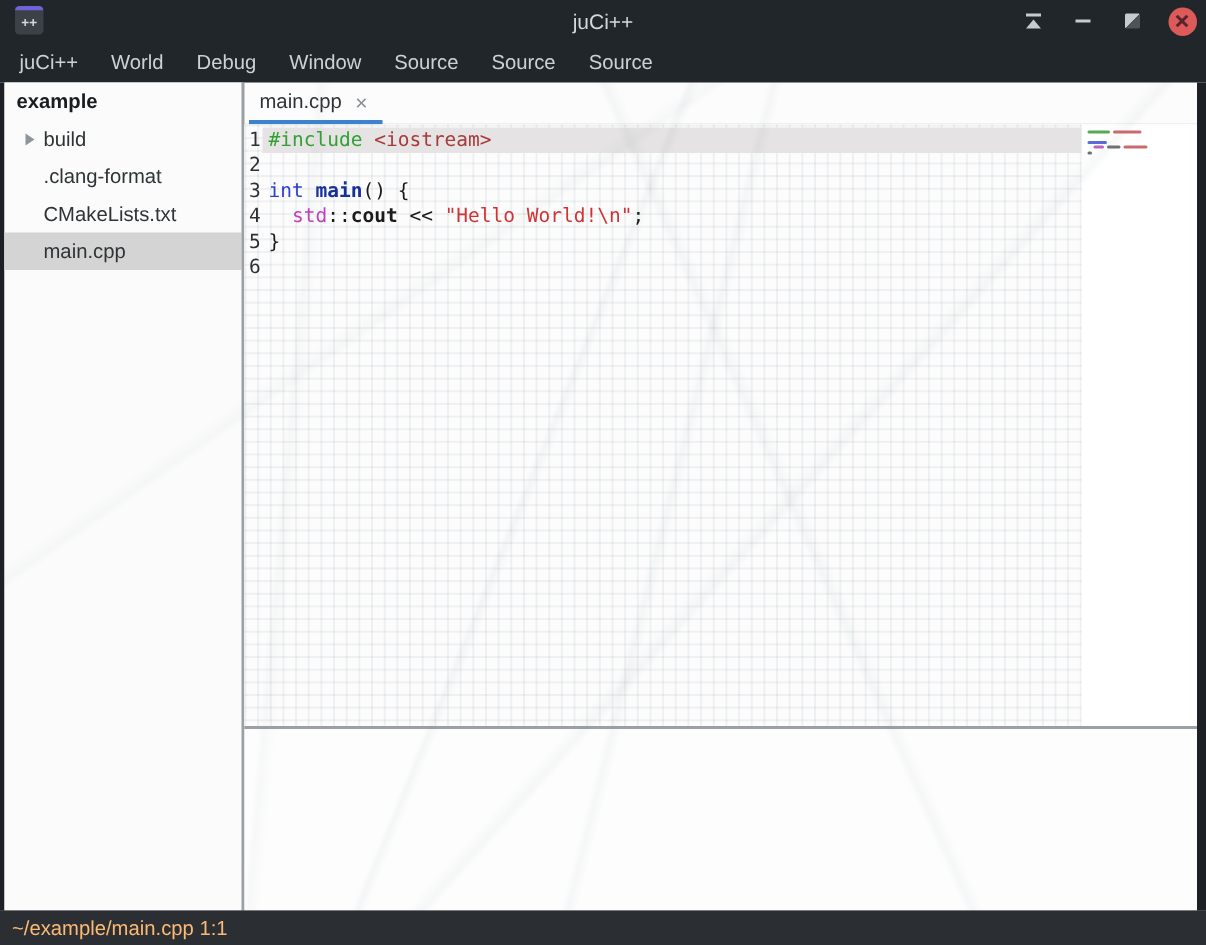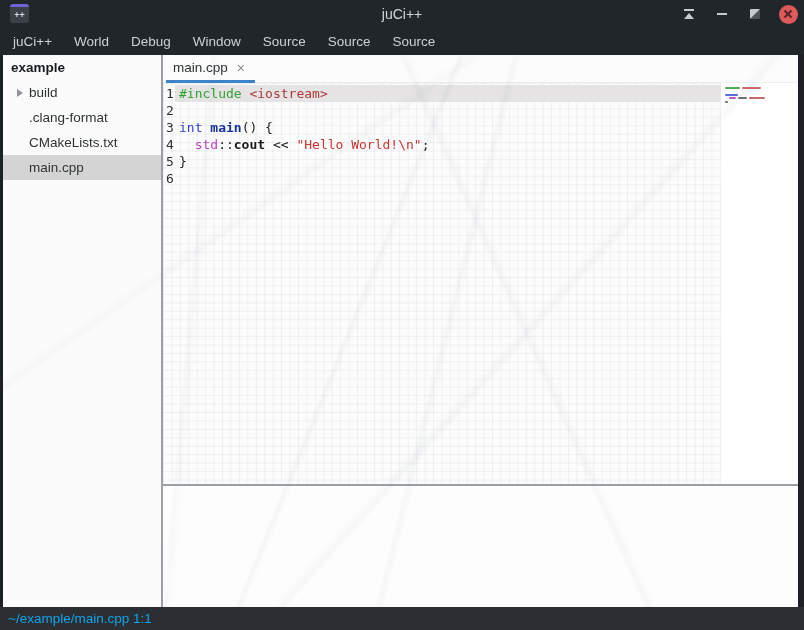--- a/index.html
+++ b/index.html
@@ -83,21 +83,21 @@
 
   .minimap { position:absolute; left:560px; top:3px; width:74px; height:398px; background:#ffffff; z-index:2; padding:1px 0 0 2px; }
   .mm-row { height:2px; margin-bottom:1.4px; display:flex; gap:2px; }
   .mm-seg { height:2px; border-radius:1px; }
 
   .hdivider { position:absolute; left:0; top:429px; width:635px; height:2px; background:#9aa0a4; }
   .bottom-pane { position:absolute; left:0; top:431px; width:635px; height:121px; background:#fdfdfd; }
 
   
   .statusbar { position:absolute; left:0; bottom:0; width:804px; height:23px; background:#2b2f33; display:flex; align-items:center; padding-left:8px; }
-  .status-text { color:#0ea5e9; font-size:13.5px; }
+  .status-text { color:#fdba74; font-size:13.5px; }
 </style>
 </head>
 <body>
 
 <div class="window">
 
   <div class="titlebar">
     <div class="app-logo">++</div>
     <div class="window-title">juCi++</div>
     <div class="win-controls">

